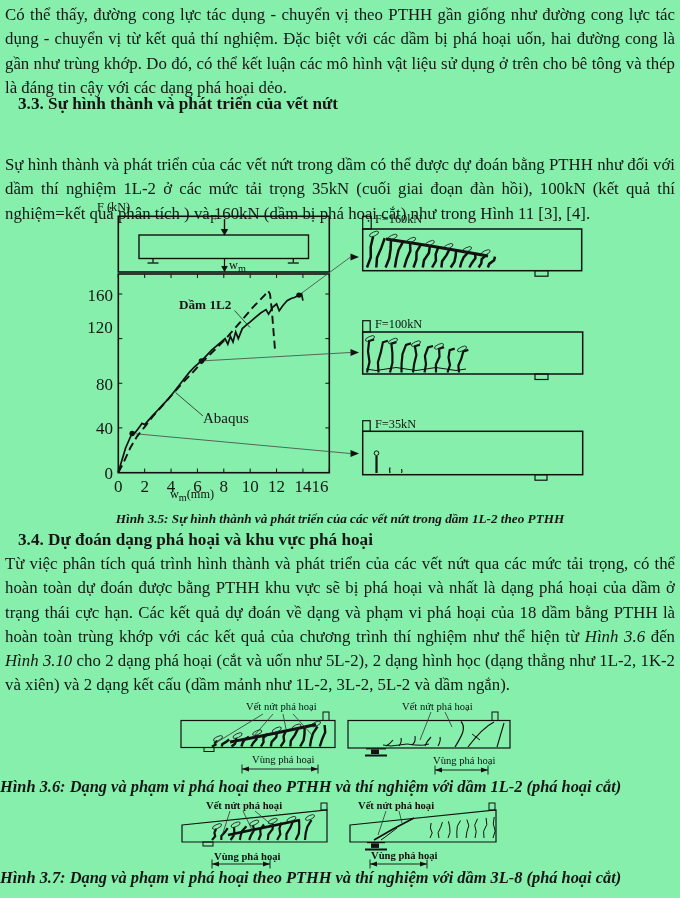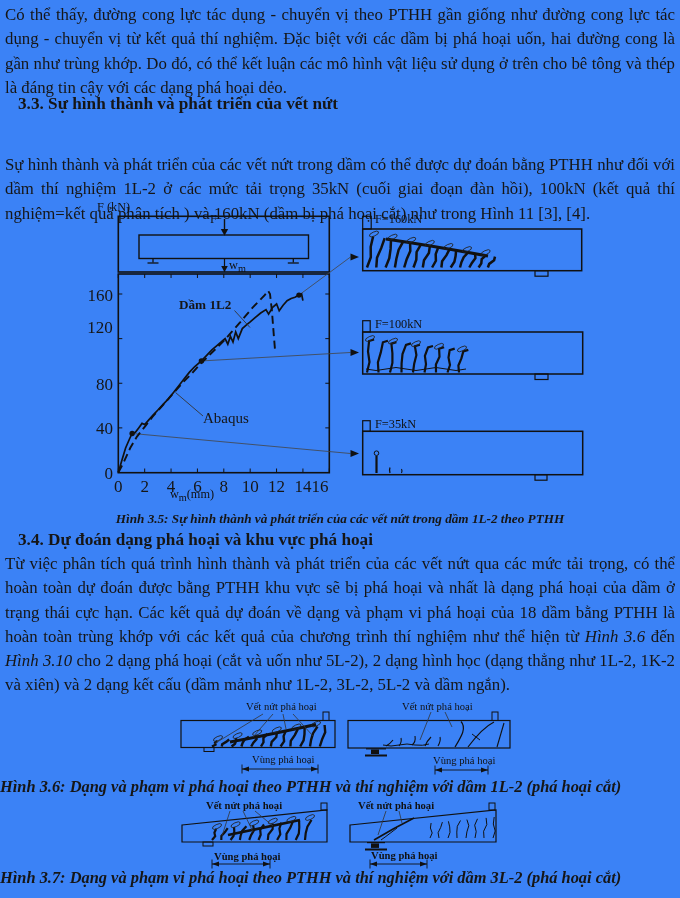--- a/index.html
+++ b/index.html
@@ -1,16 +1,16 @@
 <!DOCTYPE html>
 <html><head>
 <meta charset="utf-8">
 <style>
   html,body{margin:0;padding:0;background:#e8e8e8;}
-  #page{position:relative;width:680px;height:898px;background:#3b82f6;margin:0 auto;
+  #page{position:relative;width:680px;height:898px;background:#86efac;margin:0 auto;
         font-family:"Liberation Serif","DejaVu Serif",serif;color:#161616;overflow:hidden;}
   .abs{position:absolute;}
   .body{position:absolute;left:5px;width:670px;font-size:16.8px;line-height:24.3px;
         text-align:justify;margin:0;}
   .heading{position:absolute;left:5px;width:670px;font-size:17.2px;font-weight:bold;
         margin:0;padding-left:13px;}
   .caption-sm{position:absolute;left:0;width:680px;text-align:center;font-size:13.2px;
         font-style:italic;font-weight:bold;margin:0;}
   .caption-lg{position:absolute;left:0;width:680px;text-align:left;font-size:16.4px;
         font-style:italic;font-weight:bold;margin:0;}
@@ -336,15 +336,15 @@
           <polygon points="427,864 420,861.6 420,866.4" fill="#111"></polygon>
         </g>
       </g>
     </svg>
     <span class="smlbl" style="left:206px;top:800px;font-weight:bold;">Vết nứt phá hoại</span>
     <span class="smlbl" style="left:358px;top:800px;font-weight:bold;">Vết nứt phá hoại</span>
     <span class="smlbl" style="left:214px;top:851px;font-weight:bold;">Vùng phá hoại</span>
     <span class="smlbl" style="left:371px;top:850px;font-weight:bold;">Vùng phá hoại</span>
   </div>
 
-  <p class="caption-lg" style="top:868px;">Hình 3.7: Dạng và phạm vi phá hoại theo PTHH và thí nghiệm với dầm 3L-2 (phá hoại cắt)</p>
+  <p class="caption-lg" style="top:868px;">Hình 3.7: Dạng và phạm vi phá hoại theo PTHH và thí nghiệm với dầm 3L-8 (phá hoại cắt)</p>
 
 </div>
 
 </body></html>

